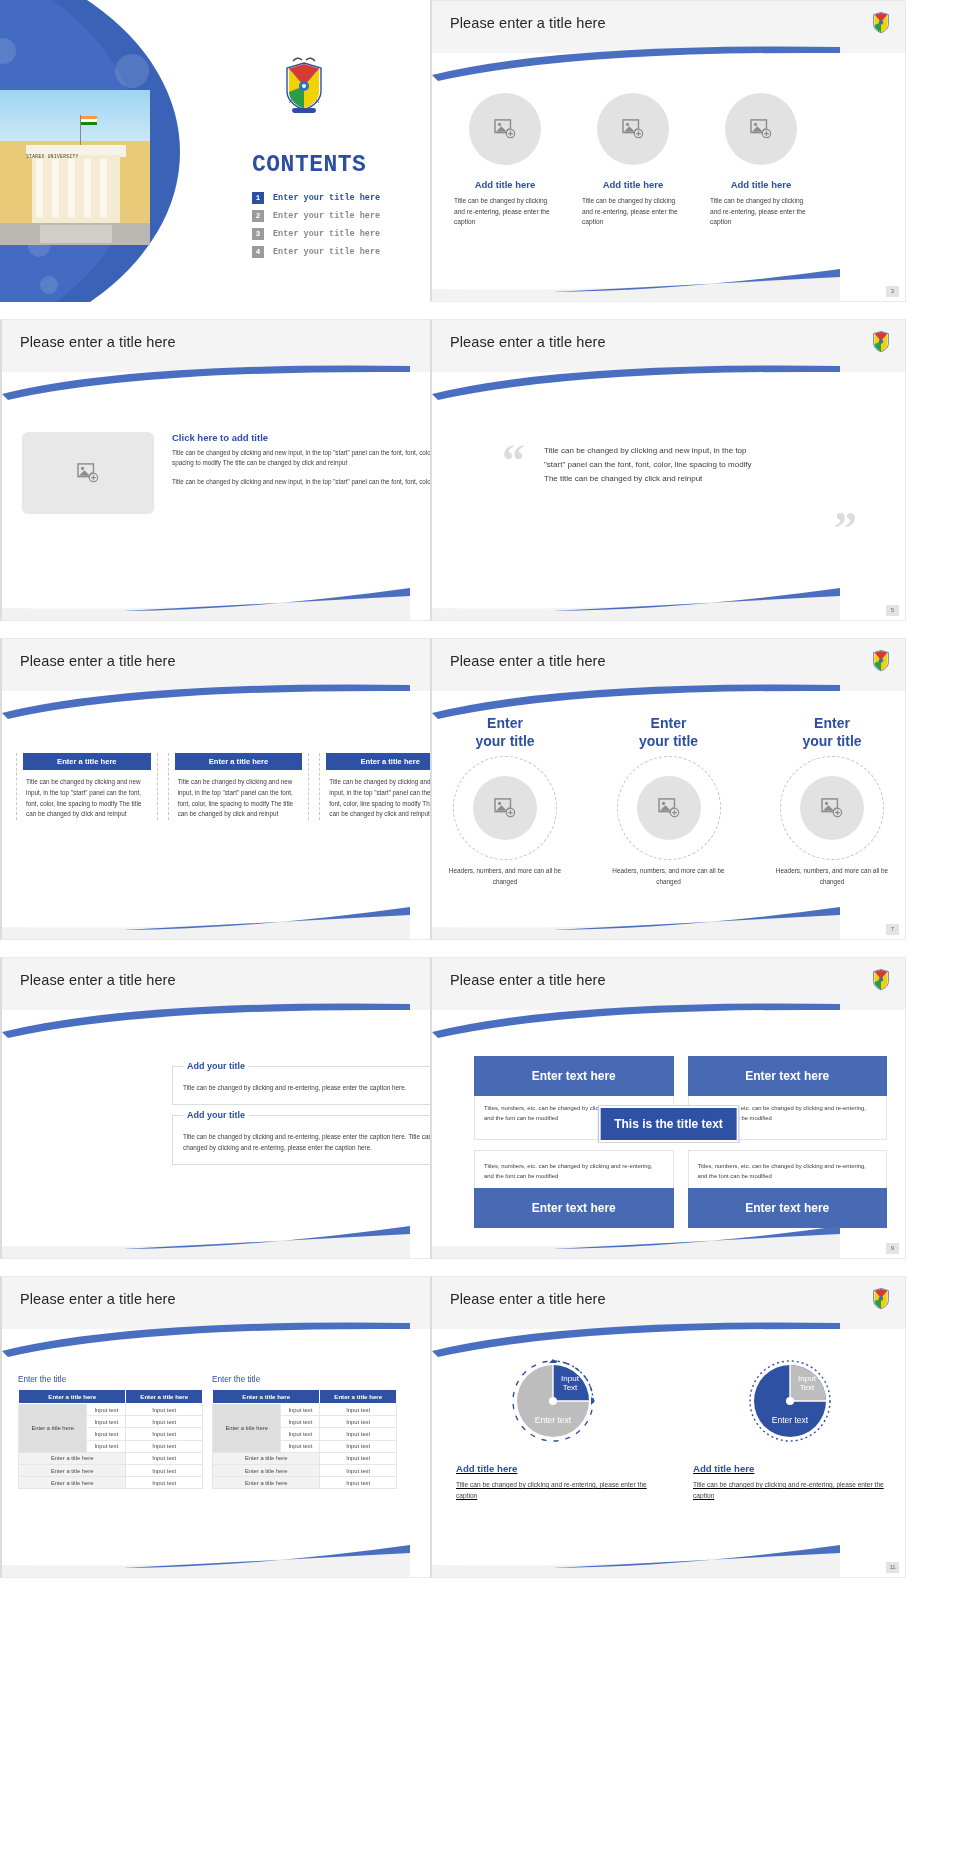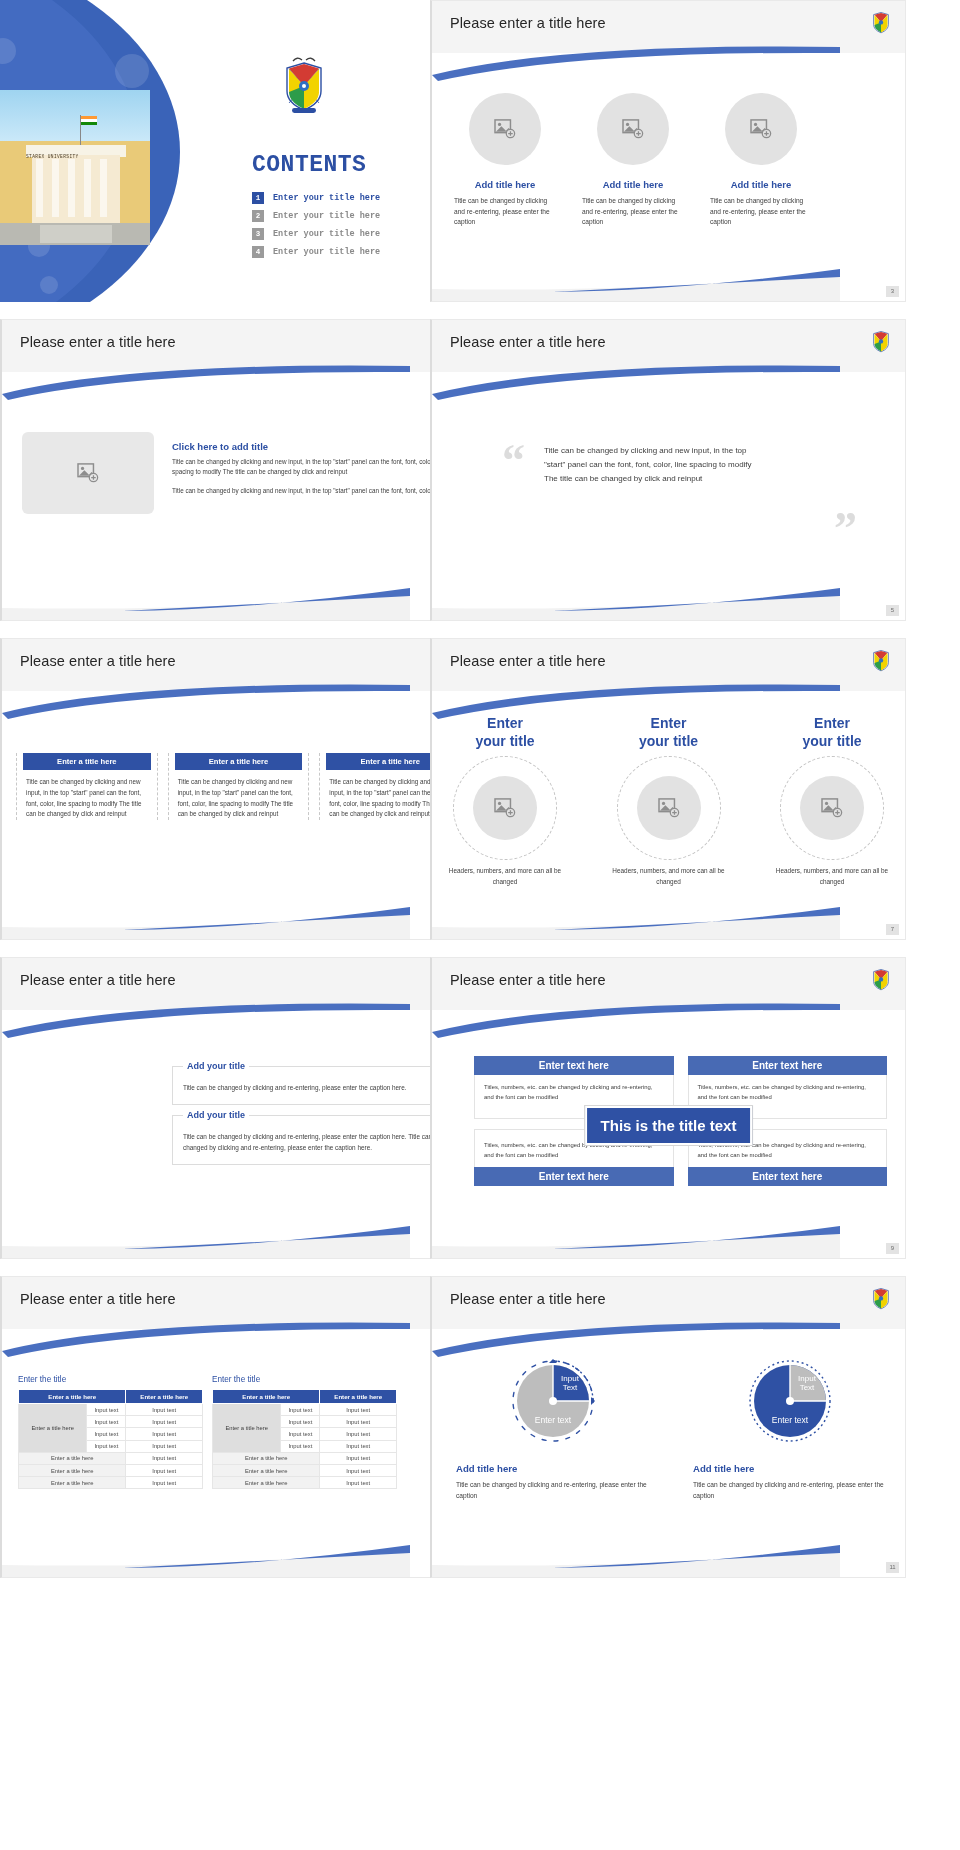--- a/index.html
+++ b/index.html
@@ -121,21 +121,21 @@
   .body-txt{ color:#3d3d3d; line-height:1.62; }
 
   
   .s2 .cols{ position:absolute; left:18px; top:92px; right:18px; display:flex; gap:18px; }
   .s2 .col{ width:110px; text-align:center; }
   .s2 .col .ph-circle{ margin:0 auto 14px; }
   .s2 .ct{ font-size:9.5px; margin-bottom:6px; }
   .s2 .cb{ font-size:6.6px; text-align:left; padding:0 4px; }
 
   
-  .s4 .wrap{ position:absolute; left:20px; top:112px; right:16px; display:flex; gap:18px;align-items:center; }
+  .s4 .wrap{ position:absolute; left:20px; top:112px; right:16px; display:flex; gap:18px; }
   .s4 .txt{ flex:1; }
   .s4 h3{ font-size:9.5px; margin-bottom:5px; }
   .s4 p{ font-size:6.3px; margin-bottom:9px; }
 
   
   .s5 .qmark{ position:absolute; font-size:46px; color:#dcdcdc; font-weight:bold; font-family:"Liberation Serif", serif; line-height:1;}
   .s5 .q1{ left:70px; top:118px; }
   .s5 .q2{ right:48px; top:186px; }
   .s5 .qtext{ position:absolute; left:112px; top:124px; width:210px; font-size:8px; color:#3d3d3d; line-height:1.75; }
 
@@ -160,43 +160,43 @@
   .s8 .left p{ font-size:6.6px; color:#3d3d3d; line-height:1.78; }
   .s8 .right{ position:absolute; left:170px; top:108px; right:14px; }
   .s8 .box{ border:1px solid #dcdcdc; padding:9px 10px 10px; margin-bottom:10px; position:relative; }
   .s8 .box h4{ font-size:9px; color:#2c4fa3; font-weight:bold; position:absolute; top:-6px; left:10px; background:#fff; padding:0 4px; }
   .s8 .box p{ font-size:6.4px; color:#3d3d3d; line-height:1.7; margin-top:7px; }
 
   
   .s9 .grid{ position:absolute; left:42px; top:98px; right:18px; }
   .s9 .r{ display:flex; gap:14px; }
   .s9 .cell{ flex:1; }
-  .s9 .bar{ background:#486ab4; color:#fff; font-size:10px; font-weight:bold; text-align:center; padding:4px 0; }
+  .s9 .bar{ background:#486ab4; color:#fff; font-size:12px; font-weight:bold; text-align:center; padding:13px 0; }
   .s9 .bd{ border:1px solid #e3e3e3; border-top:none; font-size:5.9px; color:#3d3d3d; line-height:1.7; padding:7px 9px 16px; }
   .s9 .bd.b{ border:1px solid #e3e3e3; border-bottom:none; padding:10px 9px 7px; }
   .s9 .center-lbl{
     position:absolute; left:50%; top:148px; transform:translateX(-50%);
-    background:#2f51a4; color:#fff; font-size:15px; font-weight:bold;
+    background:#2f51a4; color:#fff; font-size:12px; font-weight:bold;
     padding:9px 14px; border:2px solid #ffffff; box-shadow:0 0 0 1px #d6d6d6;
     white-space:nowrap;
   }
 
   
   .s10 .tw{ position:absolute; top:98px; }
   .s10 .tw.a{ left:16px; width:185px; }
   .s10 .tw.b{ left:210px; width:185px; }
   .s10 .cap{ font-size:8.2px; color:#2c4fa3; font-weight:normal; margin-bottom:5px; }
   .s10 table{ border-collapse:collapse; width:100%; }
   .s10 th{ background:#2f51a4; color:#fff; font-size:6.1px; font-weight:bold; padding:3px 0; border:1px solid #fff; }
   .s10 td{ font-size:5.8px; color:#4a4a4a; text-align:center; padding:2.6px 0; border:1px solid #e6e6e6; background:#fff; }
   .s10 td.sh{ background:#dedede; color:#3d3d3d; }
   .s10 td.lt{ background:#f2f2f2; }
 
   
-  .s11 .row{ position:absolute; left:24px; top:74px; right:18px; display:flex; gap:43px; }
+  .s11 .row{ position:absolute; left:24px; top:74px; right:18px; display:flex; gap:43px;text-decoration:underline; }
   .s11 .unit{ flex:1; }
   .s11 .donut{ position:relative; width:100px; height:100px; margin:0 auto; }
   .s11 h4{ font-size:9.6px; color:#2c4fa3; font-weight:bold; margin:12px 0 5px; }
   .s11 p{ font-size:6.6px; color:#3d3d3d; line-height:1.7; }
 </style>
 </head>
 <body>
 
 <div class="deck">
 

